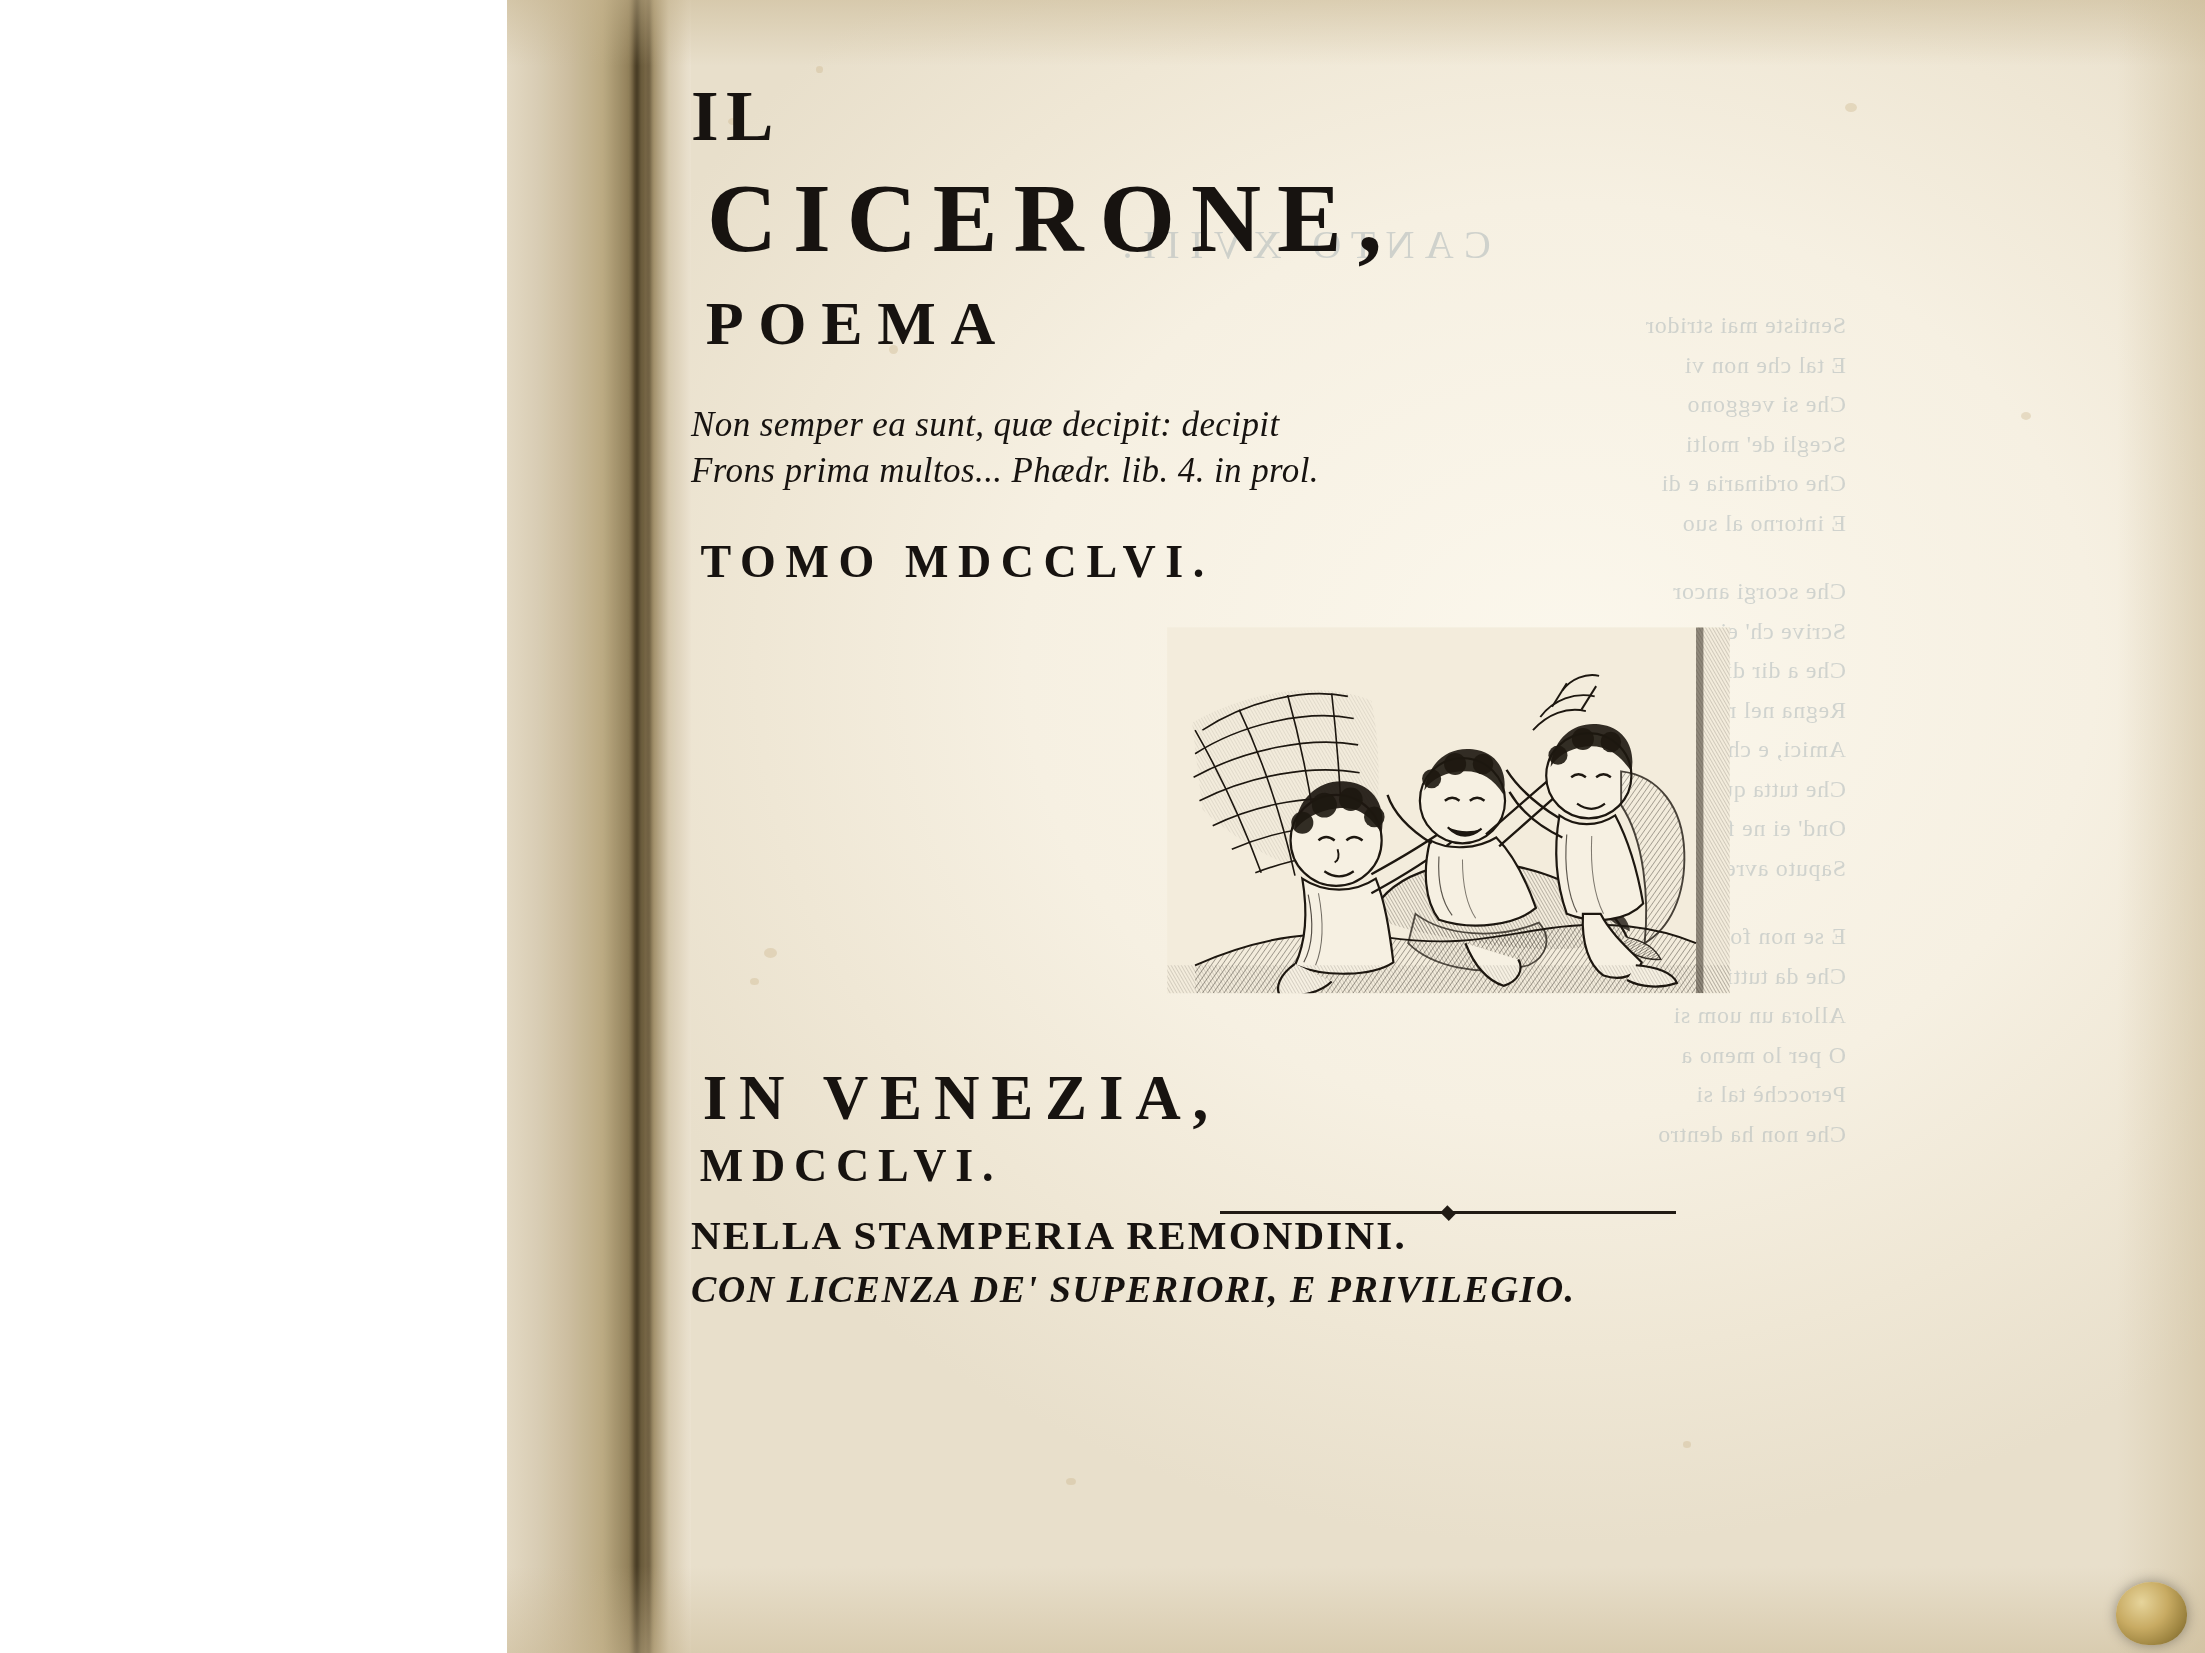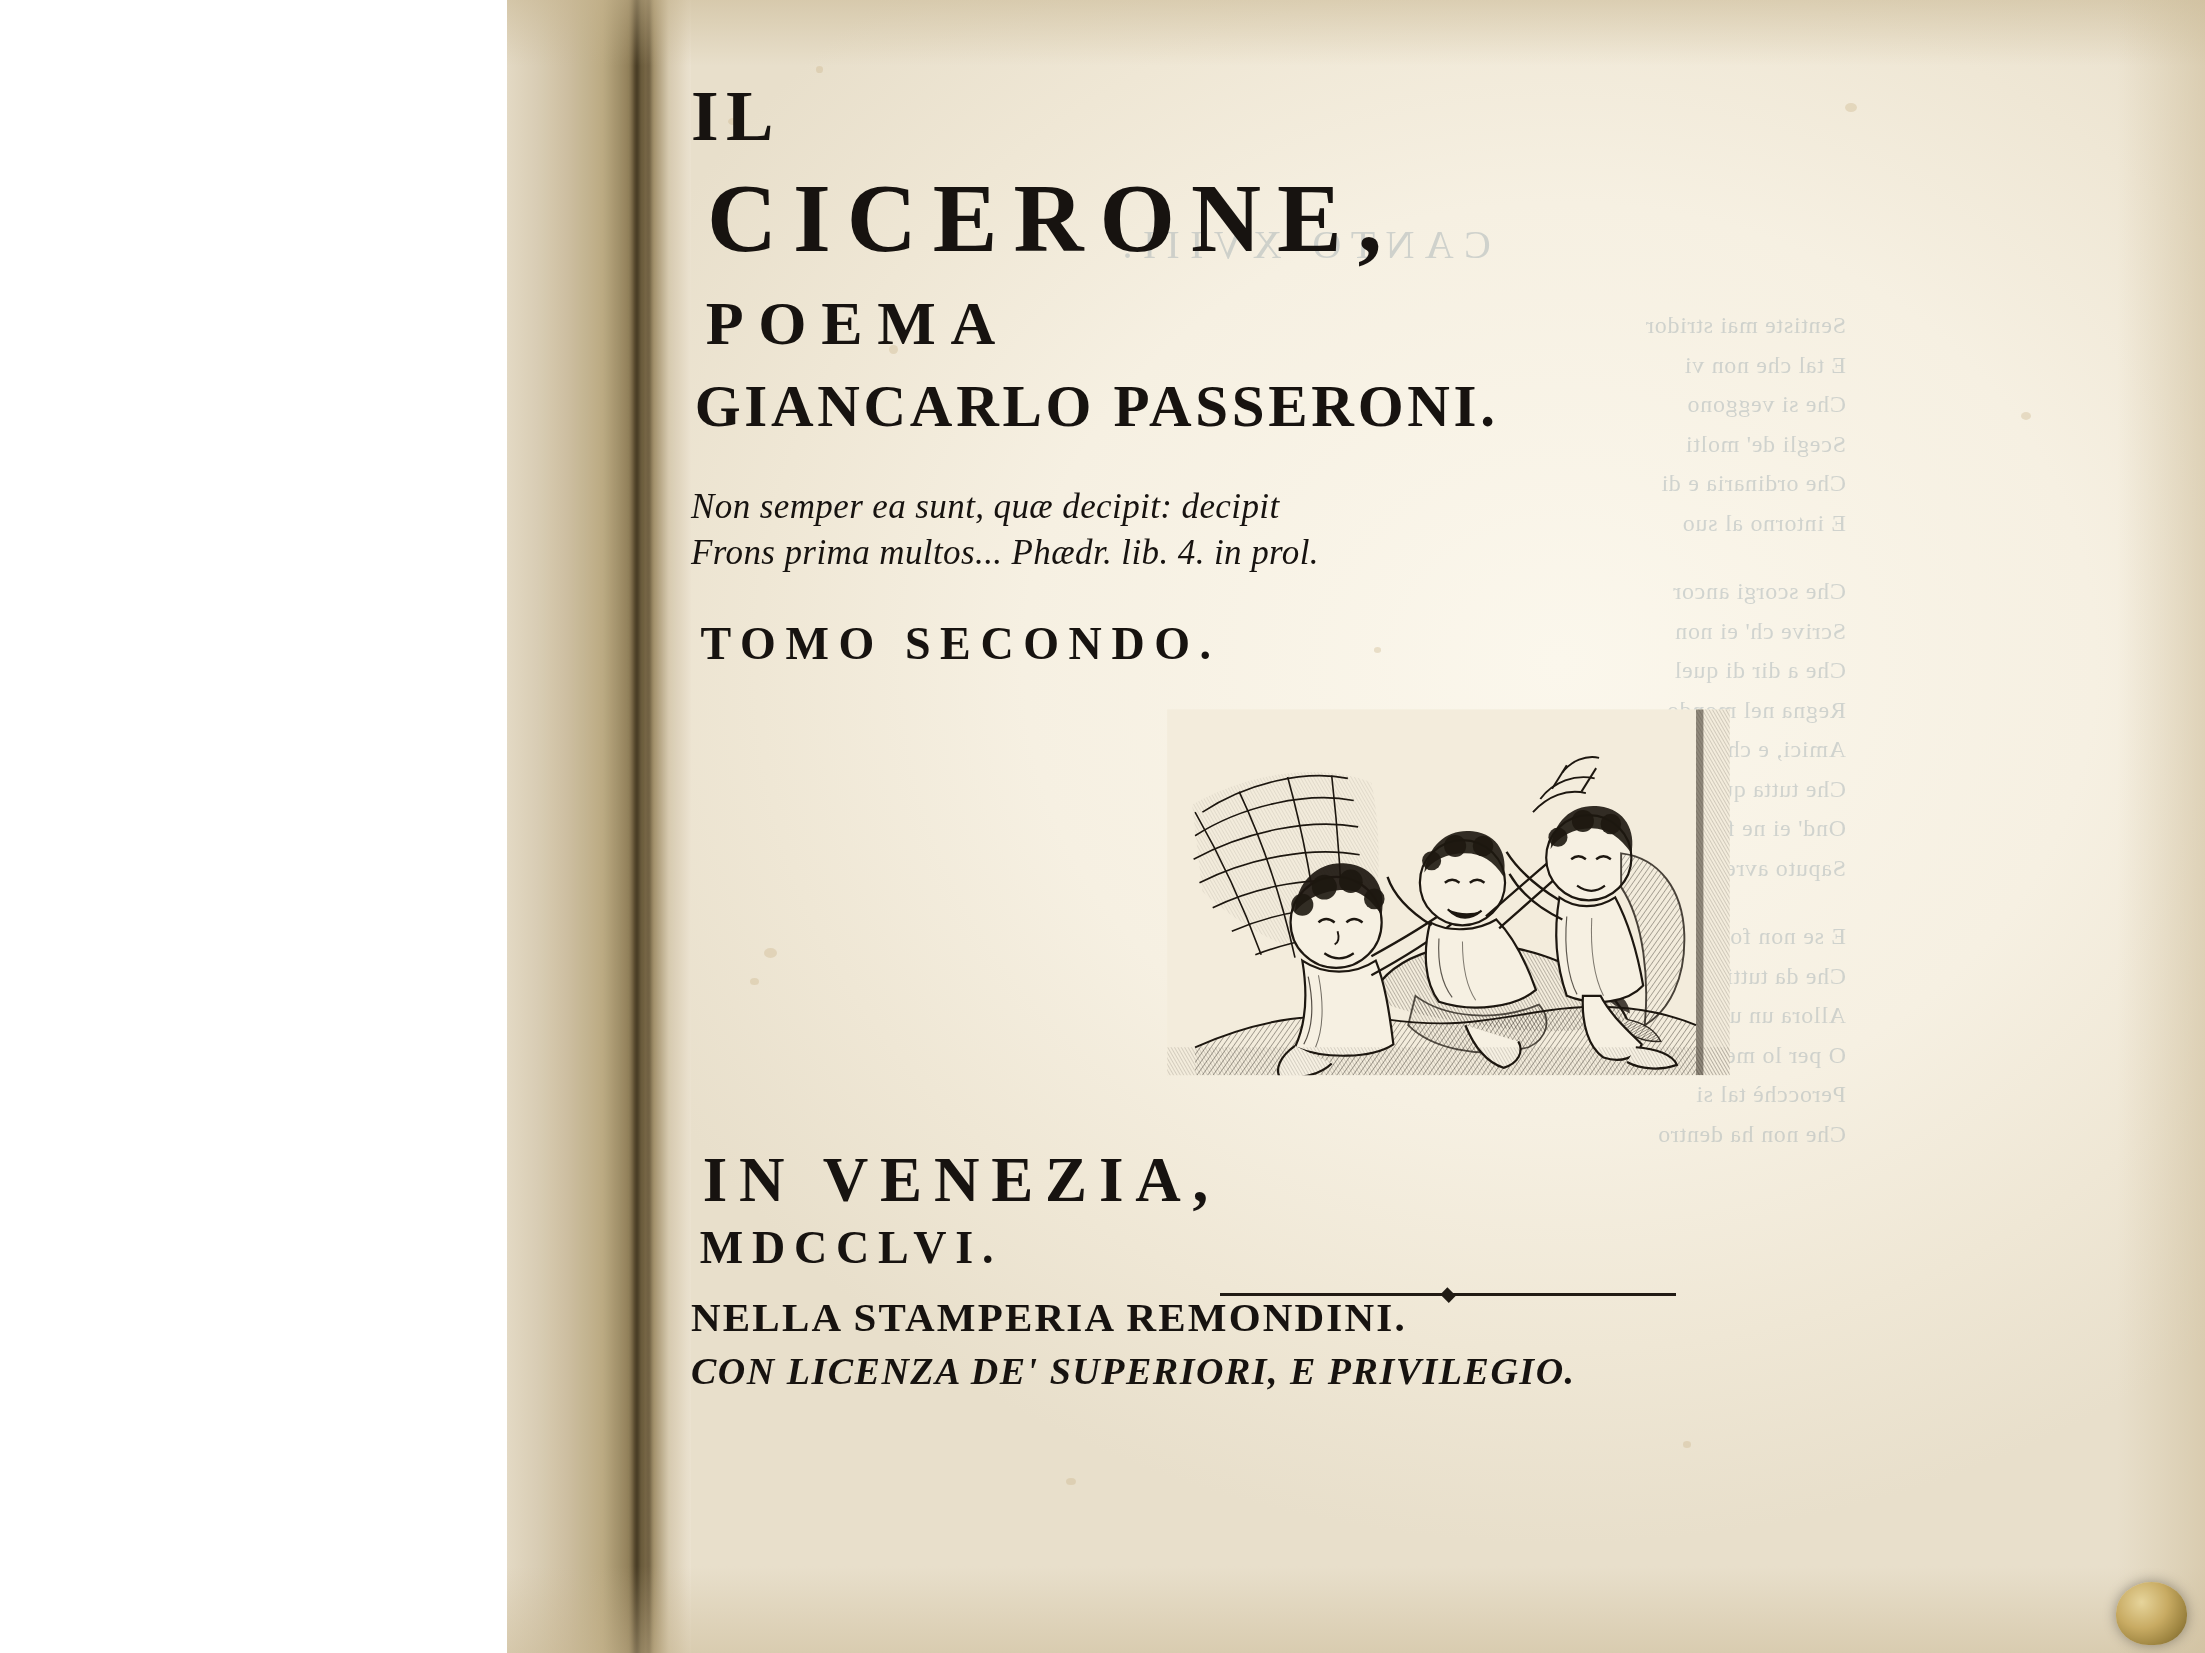--- a/index.html
+++ b/index.html
@@ -299,28 +299,27 @@
       <div class="st-line">O per lo meno a</div>
       <div class="st-line">Perocchè tal si</div>
       <div class="st-line">Che non ha dentro</div>
     </div>
 
     <div class="titlepage">
 
       <div class="t-il">IL</div>
       <div class="t-cicerone">CICERONE,</div>
       <div class="t-poema">POEMA</div>
-      <div class="t-author">GIANCARLO PASSERONI.</div>
 
       <div class="t-epigraph">
         <div>Non semper ea sunt, quæ decipit: decipit</div>
         <div>Frons prima multos... Phædr. lib. 4. in prol.</div>
       </div>
 
-      <div class="t-tomo">TOMO SECONDO.</div>
+      <div class="t-tomo">TOMO MDCCLVI.</div>
 
       <div class="vignette-wrap">
         <svg width="595" height="382" viewBox="0 0 810 520" xmlns="http://www.w3.org/2000/svg">
           <defs>
             <pattern id="hatch" width="6" height="6" patternUnits="userSpaceOnUse" patternTransform="rotate(35)">
               <line x1="0" y1="0" x2="0" y2="6" stroke="#1d1710" stroke-width="1.1"></line>
             </pattern>
             <pattern id="hatchFine" width="4" height="4" patternUnits="userSpaceOnUse" patternTransform="rotate(-30)">
               <line x1="0" y1="0" x2="0" y2="4" stroke="#1d1710" stroke-width=".8"></line>
             </pattern>

